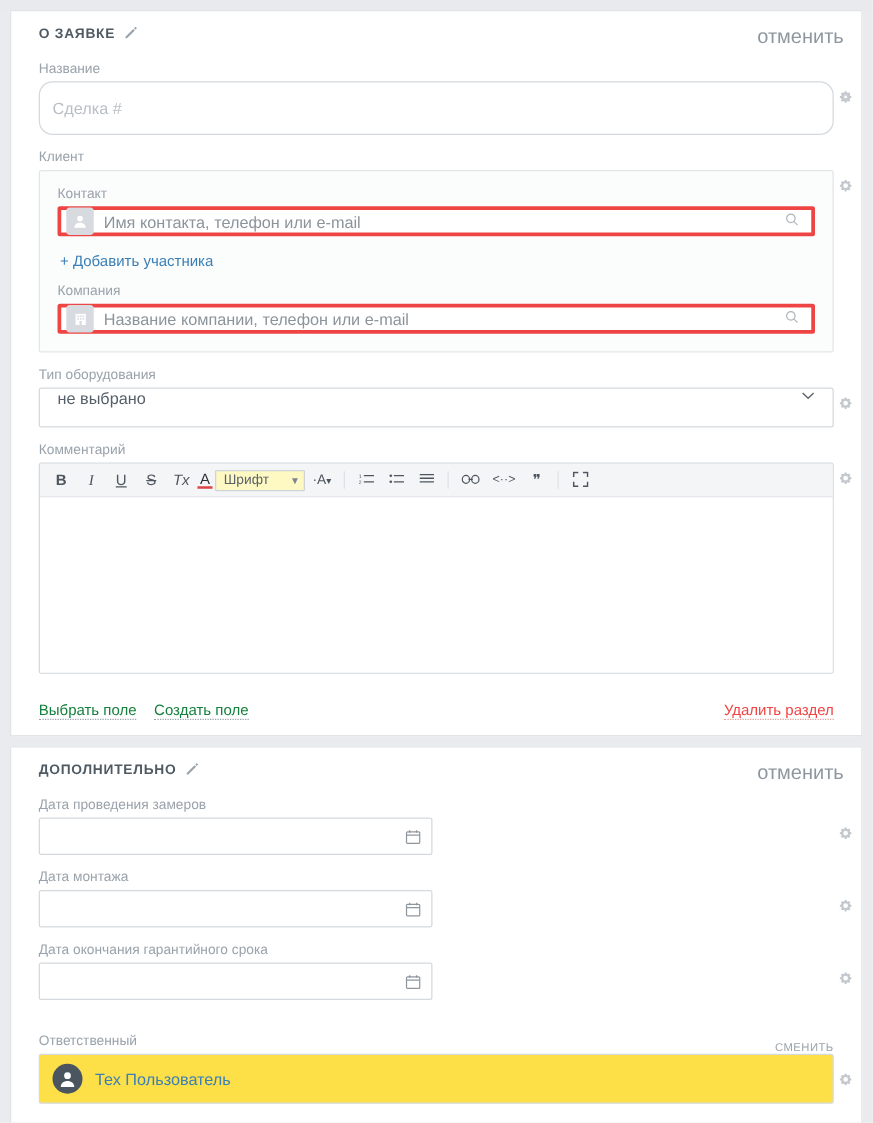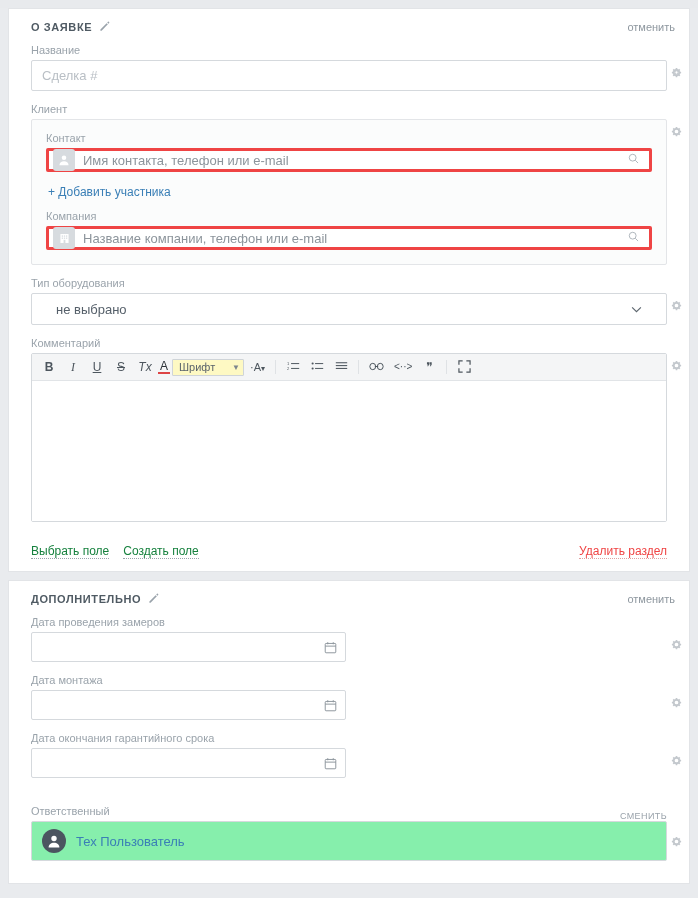--- a/index.html
+++ b/index.html
@@ -52,21 +52,21 @@
   .pencil-icon {
     margin-left: 7px;
     color: #9aa3ab;
     font-size: 12px;
     line-height: 1;
     display: inline-block;
     transform: rotate(0deg);
   }
   .head-action {
     margin-left: auto;
-    font-size: 11px;
+    font-size: 16px;
     color: #8e979f;
     cursor: pointer;
   }
 
   .body {
     padding: 0 22px 0 22px;
   }
 
   .field-label {
     font-size: 11px;
@@ -97,21 +97,21 @@
     box-sizing: border-box;
     border: 1px solid #d5d9dd;
     background: #fff;
     border-radius: 2px;
     padding: 0 10px;
     font-size: 13px;
     color: #b9bfc5;
     display: flex;
     align-items: center;
   }
-  .input.tall { height: 31px; }
+  .input.tall { height: 43px; border-radius: 11px; }
 
   
   .client-panel {
     border: 1px solid #e3e5e8;
     background: #fbfcfc;
     border-radius: 2px;
     padding: 12px 14px 14px 14px;
     box-sizing: border-box;
     position: relative;
   }
@@ -159,22 +159,22 @@
 
   
   .select {
     width: 100%;
     height: 32px;
     border: 1px solid #d5d9dd;
     background: #fff;
     border-radius: 2px;
     box-sizing: border-box;
     display: flex;
-    align-items: center;
-    padding: 0 24px;
+    align-items: flex-start;
+    padding: 0 14px;
     font-size: 13px;
     color: #56606a;
   }
   .select .chev {
     margin-left: auto;
     color: #7d868e;
     font-size: 11px;
   }
 
   
@@ -297,21 +297,21 @@
   .small-action {
     font-size: 9px;
     letter-spacing: .4px;
     color: #9aa3ab;
     text-transform: uppercase;
     cursor: pointer;
   }
   .resp-box {
     height: 40px;
     border: 1px solid #d5d9dd;
-    background: #86efac;
+    background: #fde047;
     border-radius: 2px;
     box-sizing: border-box;
     display: flex;
     align-items: center;
     padding: 0 10px;
   }
   .avatar-circle {
     width: 24px;
     height: 24px;
     border-radius: 50%;

